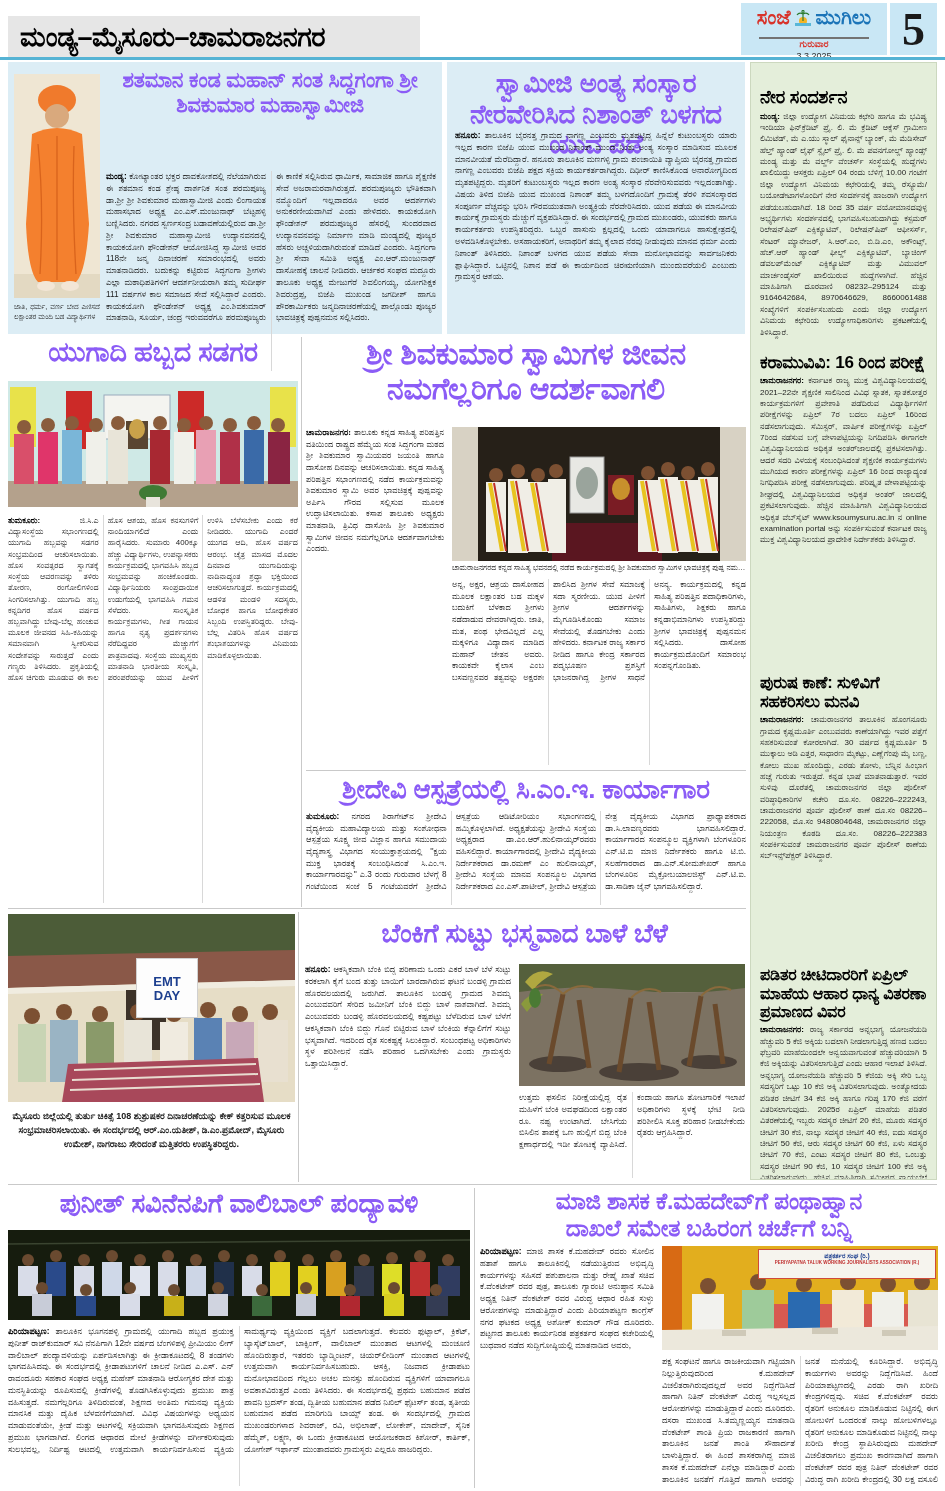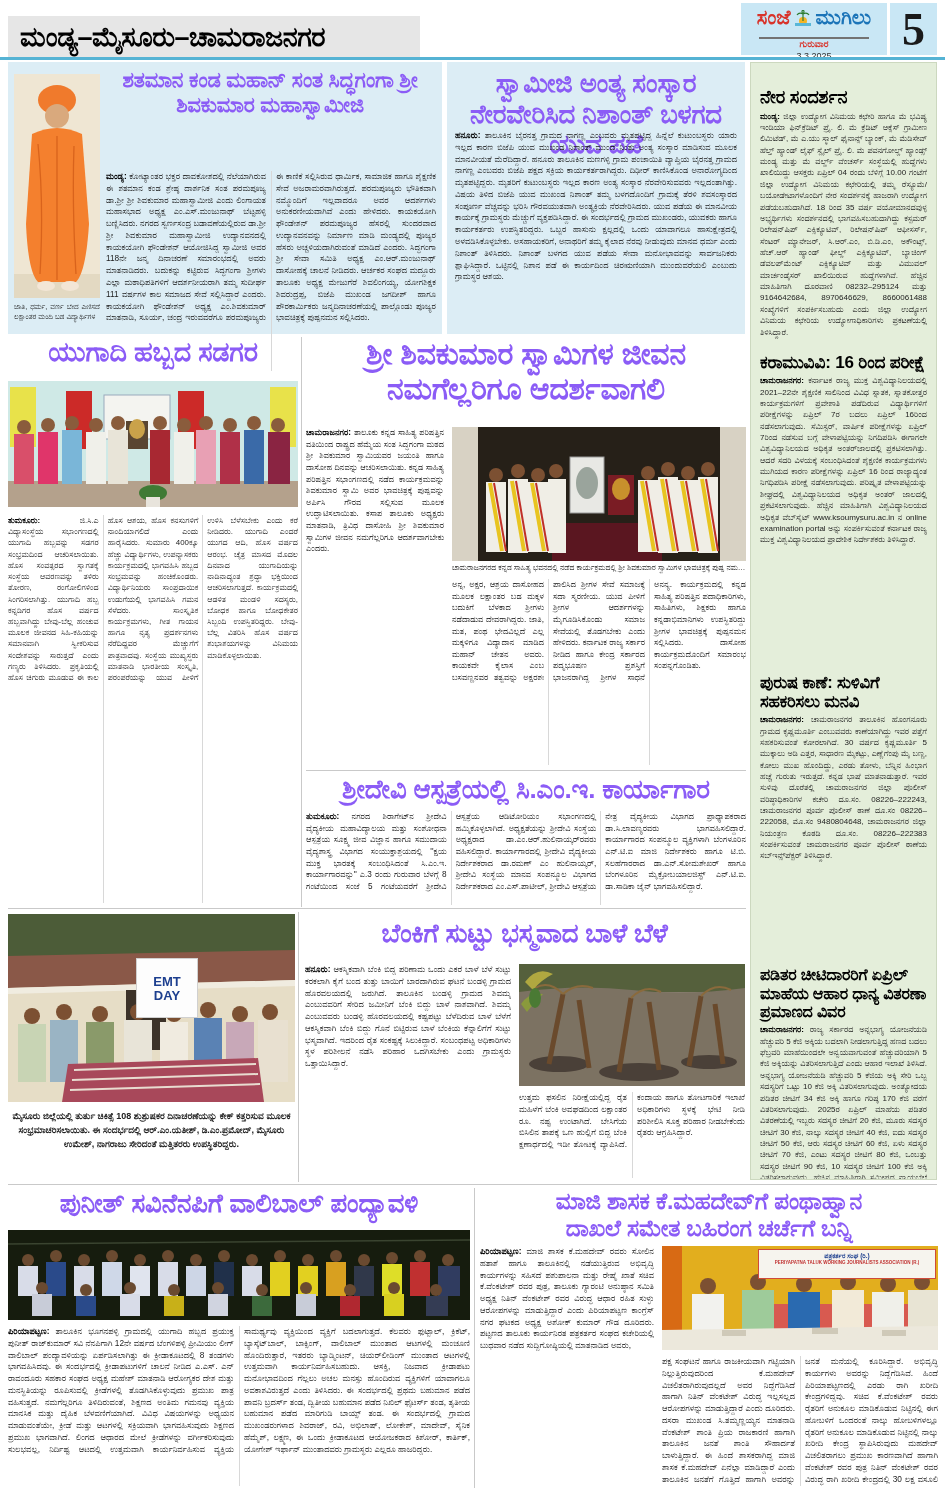--- a/index.html
+++ b/index.html
@@ -168,21 +168,21 @@
     <div class="body-txt cols3" style="position:absolute;left:0;top:178px;width:290px;height:388px;font-size:7.9px;">
       <span class="dl">ತುಮಕೂರು:</span>
       <span>ಜಿ.ಸಿ.ಎ ವಿದ್ಯಾಸಂಸ್ಥೆಯ ಸಭಾಂಗಣದಲ್ಲಿ ಯುಗಾದಿ ಹಬ್ಬವನ್ನು ಸಡಗರ ಸಂಭ್ರಮದಿಂದ ಆಚರಿಸಲಾಯಿತು. ಹೊಸ ಸಂವತ್ಸರದ ಸ್ವಾಗತಕ್ಕೆ ಸಂಸ್ಥೆಯ ಆವರಣವನ್ನು ತಳಿರು ತೋರಣ, ರಂಗೋಲಿಗಳಿಂದ ಸಿಂಗರಿಸಲಾಗಿತ್ತು. ಯುಗಾದಿ ಹಬ್ಬ ಕನ್ನಡಿಗರ ಹೊಸ ವರ್ಷದ ಹಬ್ಬವಾಗಿದ್ದು ಬೇವು-ಬೆಲ್ಲ ಹಂಚುವ ಮೂಲಕ ಜೀವನದ ಸಿಹಿ-ಕಹಿಯನ್ನು ಸಮಾನವಾಗಿ ಸ್ವೀಕರಿಸುವ ಸಂದೇಶವನ್ನು ಸಾರುತ್ತದೆ ಎಂದು ಗಣ್ಯರು ತಿಳಿಸಿದರು. ಪ್ರಕೃತಿಯಲ್ಲಿ ಹೊಸ ಚಿಗುರು ಮೂಡುವ ಈ ಕಾಲ ಹೊಸ ಆಶಯ, ಹೊಸ ಕನಸುಗಳಿಗೆ ನಾಂದಿಯಾಗಲಿದೆ ಎಂದು ಹಾರೈಸಿದರು. ಸುಮಾರು 400ಕ್ಕೂ ಹೆಚ್ಚು ವಿದ್ಯಾರ್ಥಿಗಳು, ಉಪನ್ಯಾಸಕರು ಕಾರ್ಯಕ್ರಮದಲ್ಲಿ ಭಾಗವಹಿಸಿ ಹಬ್ಬದ ಸಂಭ್ರಮವನ್ನು ಹಂಚಿಕೊಂಡರು. ವಿದ್ಯಾರ್ಥಿನಿಯರು ಸಾಂಪ್ರದಾಯಿಕ ಉಡುಗೆಯಲ್ಲಿ ಭಾಗವಹಿಸಿ ಗಮನ ಸೆಳೆದರು. ಸಾಂಸ್ಕೃತಿಕ ಕಾರ್ಯಕ್ರಮಗಳು, ಗೀತ ಗಾಯನ ಹಾಗೂ ನೃತ್ಯ ಪ್ರದರ್ಶನಗಳು ನೆರೆದಿದ್ದವರ ಮೆಚ್ಚುಗೆಗೆ ಪಾತ್ರವಾದವು. ಸಂಸ್ಥೆಯ ಮುಖ್ಯಸ್ಥರು ಮಾತನಾಡಿ ಭಾರತೀಯ ಸಂಸ್ಕೃತಿ, ಪರಂಪರೆಯನ್ನು ಯುವ ಪೀಳಿಗೆ ಉಳಿಸಿ ಬೆಳೆಸಬೇಕು ಎಂದು ಕರೆ ನೀಡಿದರು. ಯುಗಾದಿ ಎಂದರೆ ಯುಗದ ಆದಿ, ಹೊಸ ವರ್ಷದ ಆರಂಭ. ಚೈತ್ರ ಮಾಸದ ಮೊದಲ ದಿನವಾದ ಯುಗಾದಿಯನ್ನು ನಾಡಿನಾದ್ಯಂತ ಶ್ರದ್ಧಾ ಭಕ್ತಿಯಿಂದ ಆಚರಿಸಲಾಗುತ್ತದೆ. ಕಾರ್ಯಕ್ರಮದಲ್ಲಿ ಆಡಳಿತ ಮಂಡಳಿ ಸದಸ್ಯರು, ಬೋಧಕ ಹಾಗೂ ಬೋಧಕೇತರ ಸಿಬ್ಬಂದಿ ಉಪಸ್ಥಿತರಿದ್ದರು. ಬೇವು-ಬೆಲ್ಲ ವಿತರಿಸಿ ಹೊಸ ವರ್ಷದ ಶುಭಾಶಯಗಳನ್ನು ವಿನಿಮಯ ಮಾಡಿಕೊಳ್ಳಲಾಯಿತು.</span>
     </div>
   </div>
 
   <div class="vrule" style="left:301px;top:337px;height:570px;"></div>
 
   <div class="sec" style="left:306px;top:337px;width:440px;height:430px;">
     <div class="hl" style="font-size:30px;line-height:1.15;">ಶ್ರೀ ಶಿವಕುಮಾರ ಸ್ವಾಮಿಗಳ ಜೀವನ ನಮಗೆಲ್ಲರಿಗೂ ಆದರ್ಶವಾಗಲಿ</div>
-    <div class="abs body-txt" style="left:0;top:90px;width:138px;height:336px;font-size:8.2px;">
+    <div class="abs body-txt" style="left:0;top:90px;width:138px;height:336px;font-size:8.2px;font-family:Liberation Serif, serif;">
       <span class="dl">ಚಾಮರಾಜನಗರ:</span>
       <span>ತಾಲೂಕು ಕನ್ನಡ ಸಾಹಿತ್ಯ ಪರಿಷತ್ತಿನ ವತಿಯಿಂದ ರಾಷ್ಟ್ರದ ಹೆಮ್ಮೆಯ ಸಂತ ಸಿದ್ಧಗಂಗಾ ಮಠದ ಶ್ರೀ ಶಿವಕುಮಾರ ಸ್ವಾಮಿಯವರ ಜಯಂತಿ ಹಾಗೂ ದಾಸೋಹ ದಿನವನ್ನು ಆಚರಿಸಲಾಯಿತು. ಕನ್ನಡ ಸಾಹಿತ್ಯ ಪರಿಷತ್ತಿನ ಸಭಾಂಗಣದಲ್ಲಿ ನಡೆದ ಕಾರ್ಯಕ್ರಮವನ್ನು ಶಿವಕುಮಾರ ಸ್ವಾಮಿ ಅವರ ಭಾವಚಿತ್ರಕ್ಕೆ ಪುಷ್ಪವನ್ನು ಅರ್ಪಿಸಿ ಗೌರವ ಸಲ್ಲಿಸುವ ಮೂಲಕ ಉದ್ಘಾಟಿಸಲಾಯಿತು. ಕಸಾಪ ತಾಲೂಕು ಅಧ್ಯಕ್ಷರು ಮಾತನಾಡಿ, ತ್ರಿವಿಧ ದಾಸೋಹಿ ಶ್ರೀ ಶಿವಕುಮಾರ ಸ್ವಾಮಿಗಳ ಜೀವನ ನಮಗೆಲ್ಲರಿಗೂ ಆದರ್ಶವಾಗಬೇಕು ಎಂದರು.</span>
     </div>
     <div class="photo" style="left:146px;top:90px;width:294px;height:134px;">
       <svg width="294" height="134" viewBox="0 0 294 134">
         <rect width="294" height="134" fill="#262018"></rect>
         <rect x="0" y="0" width="26" height="134" fill="#d8d2c4"></rect>
         <rect x="268" y="0" width="26" height="134" fill="#d8d2c4"></rect>
         <rect x="118" y="30" width="34" height="56" fill="#e8e8e4" stroke="#999"></rect>
         <ellipse cx="135" cy="56" rx="11" ry="16" fill="#9aa49c"></ellipse>

